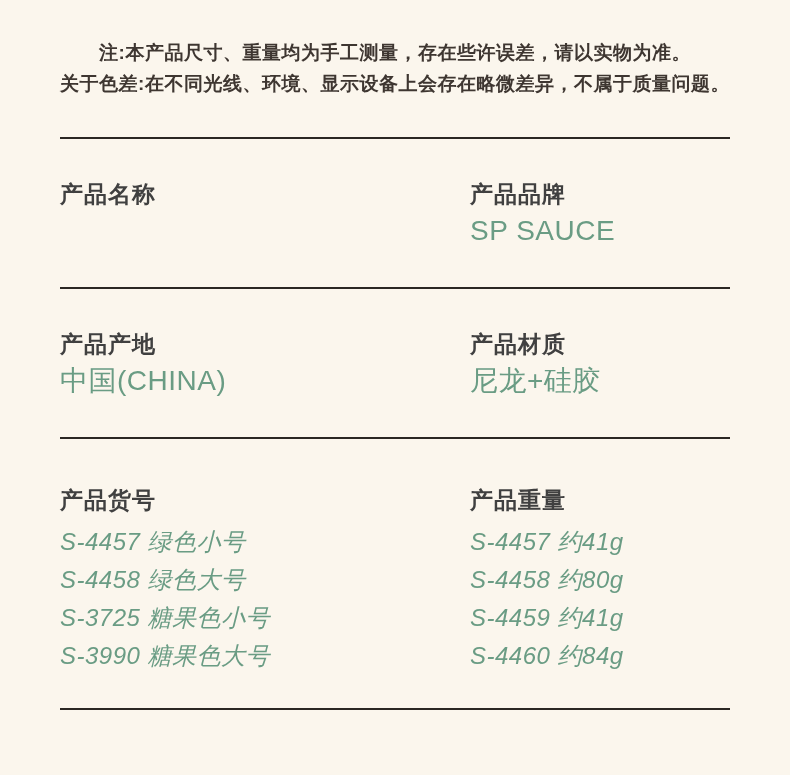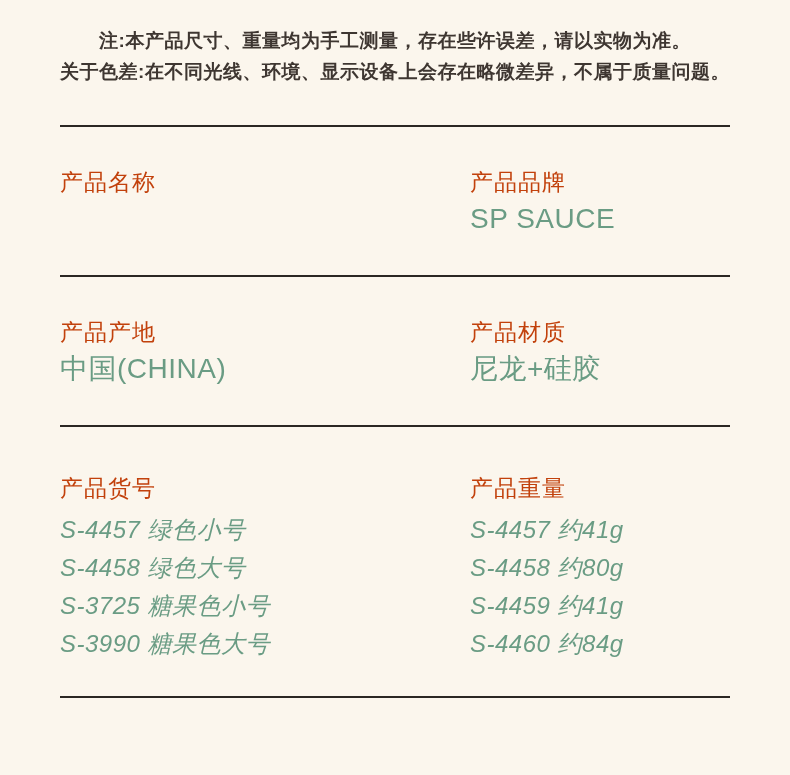--- a/index.html
+++ b/index.html
@@ -12,21 +12,21 @@
     background: #fbf6ed;
     font-family: "Liberation Sans", sans-serif;
     overflow: hidden;
   }
   .page {
     width: 790px;
     height: 775px;
     position: relative;
   }
   .note {
-    padding-top: 25px;
+    padding-top: 37px;
     text-align: center;
     font-size: 19px;
     line-height: 31px;
     font-weight: 700;
     color: #3e3631;
     letter-spacing: 0.5px;
   }
   .spec {
     margin: 0 60px;
     width: 670px;
@@ -49,22 +49,22 @@
   }
   .cell.c1 {
     width: 410px;
   }
   .cell.c2 {
     flex: 1;
   }
   .label {
     font-size: 23px;
     line-height: 26px;
-    font-weight: 400;
-    color: #c2410c;
+    font-weight: 700;
+    color: #404040;
     letter-spacing: 1px;
   }
   .r12 .values {
     margin-top: 7px;
     font-size: 28px;
     line-height: 34px;
     color: #6a9c84;
     letter-spacing: 0.5px;
   }
   .r3 .values {

